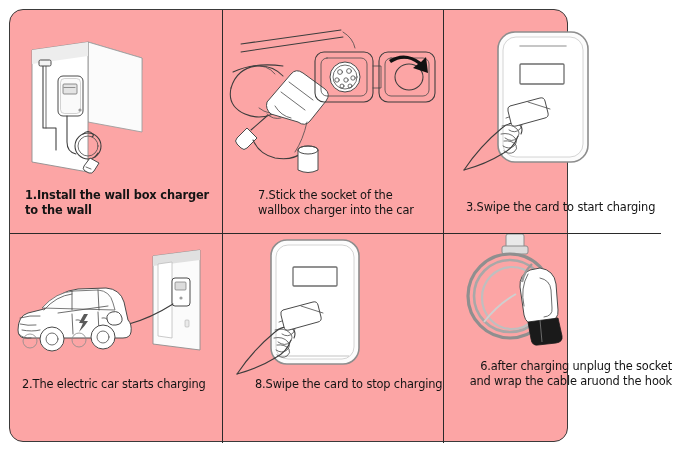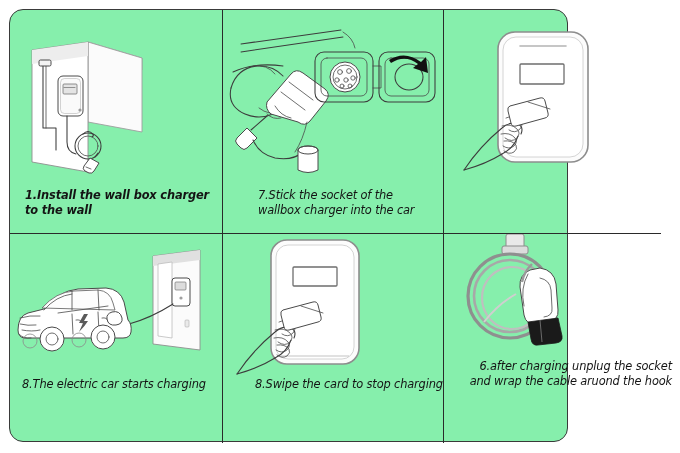--- a/index.html
+++ b/index.html
@@ -19,22 +19,21 @@
 
   #frame {
     position: absolute;
     left: 9px;
     top: 9px;
     width: 559px;
     height: 433px;
     box-sizing: border-box;
     border: 1.4px solid #3a3a3a;
     border-radius: 14px;
-    background: #86efac;
-    font-style: italic;
+    background: #fca5a5;
   }
 
   
   .vrule {
     position: absolute;
     width: 1.4px;
     background: #2a2a2a;
   }
   .hrule {
     position: absolute;
@@ -209,20 +208,21 @@
         <path d="M58,144 q12,-6 16,-18" class="ink"></path>
         <path d="M62,108 q8,-4 14,2 q4,4 0,9 q-5,5 -11,1" class="ink-t"></path>
         <path d="M58,116 q9,-3 15,3 q4,4 0,9 q-5,5 -12,0" class="ink-t"></path>
         <path d="M57,124 q9,-2 14,4 q3,4 -1,8 q-5,4 -11,0" class="ink-t"></path>
         <path d="M60,131 q8,-1 12,4 q2,4 -2,7 q-5,3 -10,-1" class="ink-t"></path>
 
         <path d="M66,96 L96,88 q4,-1 5,3 l3,12 q1,4 -3,5 L72,116 q-4,1 -5,-3 l-3,-12 q-1,-4 2,-5 z" class="fill-white"></path>
         <path d="M84,92 L106,99" class="ink-t"></path>
       </svg>
     </div>
+    <div class="caption">3.Swipe the card to start charging</div>
   </div>
 
   <div class="cell" id="cell-4">
     <div class="art">
       <svg width="212" height="143" viewBox="0 0 212 143" aria-hidden="true">
 
         <polygon points="143,22 190,16 190,116 143,110" fill="#fbfbfb" stroke="#8f8f8f" stroke-width="0.9"></polygon>
         <polygon points="143,22 190,16 190,26 143,32" fill="#e0e0e0" stroke="none"></polygon>
         <polygon points="148,30 162,28 162,104 148,102" fill="#ffffff" stroke="#bdbdbd" stroke-width="0.8"></polygon>
         <rect x="162" y="44" width="18" height="28" rx="3" class="fill-white"></rect>
@@ -253,21 +253,21 @@
         <path d="M102,78 q8,-2 10,6 q1,6 -6,7 q-8,1 -9,-6 q-1,-5 5,-7 z" class="fill-white"></path>
 
         <circle cx="42" cy="105" r="12" class="fill-white"></circle>
         <circle cx="42" cy="105" r="6" class="ink-t"></circle>
         <circle cx="93" cy="103" r="12" class="fill-white"></circle>
         <circle cx="93" cy="103" r="6" class="ink-t"></circle>
         <circle cx="20" cy="107" r="7" fill="none" stroke="#8a8a8a" stroke-width="0.8"></circle>
         <circle cx="69" cy="106" r="7" fill="none" stroke="#8a8a8a" stroke-width="0.8"></circle>
       </svg>
     </div>
-    <div class="caption">8.The electric car starts charging</div>
+    <div class="caption">2.The electric car starts charging</div>
   </div>
 
   <div class="cell" id="cell-5">
     <div class="art">
       <svg width="220" height="143" viewBox="0 0 220 143" aria-hidden="true">
         <rect x="48" y="6" width="88" height="124" rx="16" fill="#fcfcfc" stroke="#8d8d8d" stroke-width="1.6"></rect>
         <rect x="53" y="11" width="78" height="114" rx="12" fill="#ffffff" stroke="#c9c9c9" stroke-width="0.8"></rect>
         <rect x="70" y="33" width="44" height="19" rx="1" fill="#ffffff" stroke="#6e6e6e" stroke-width="1.3"></rect>
         <path d="M58,122 L126,122" stroke="#c4c4c4" stroke-width="1.2" fill="none"></path>
 

